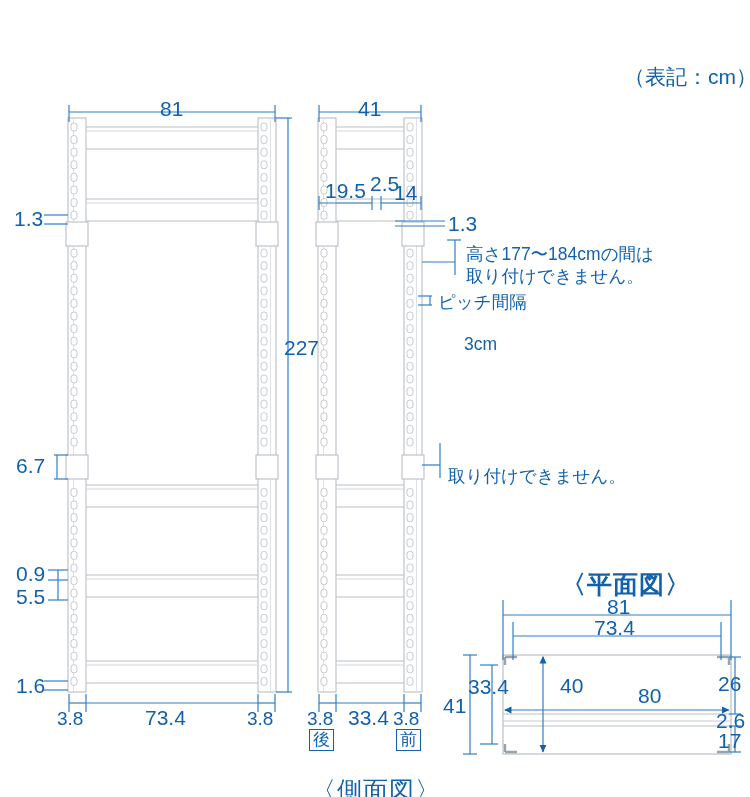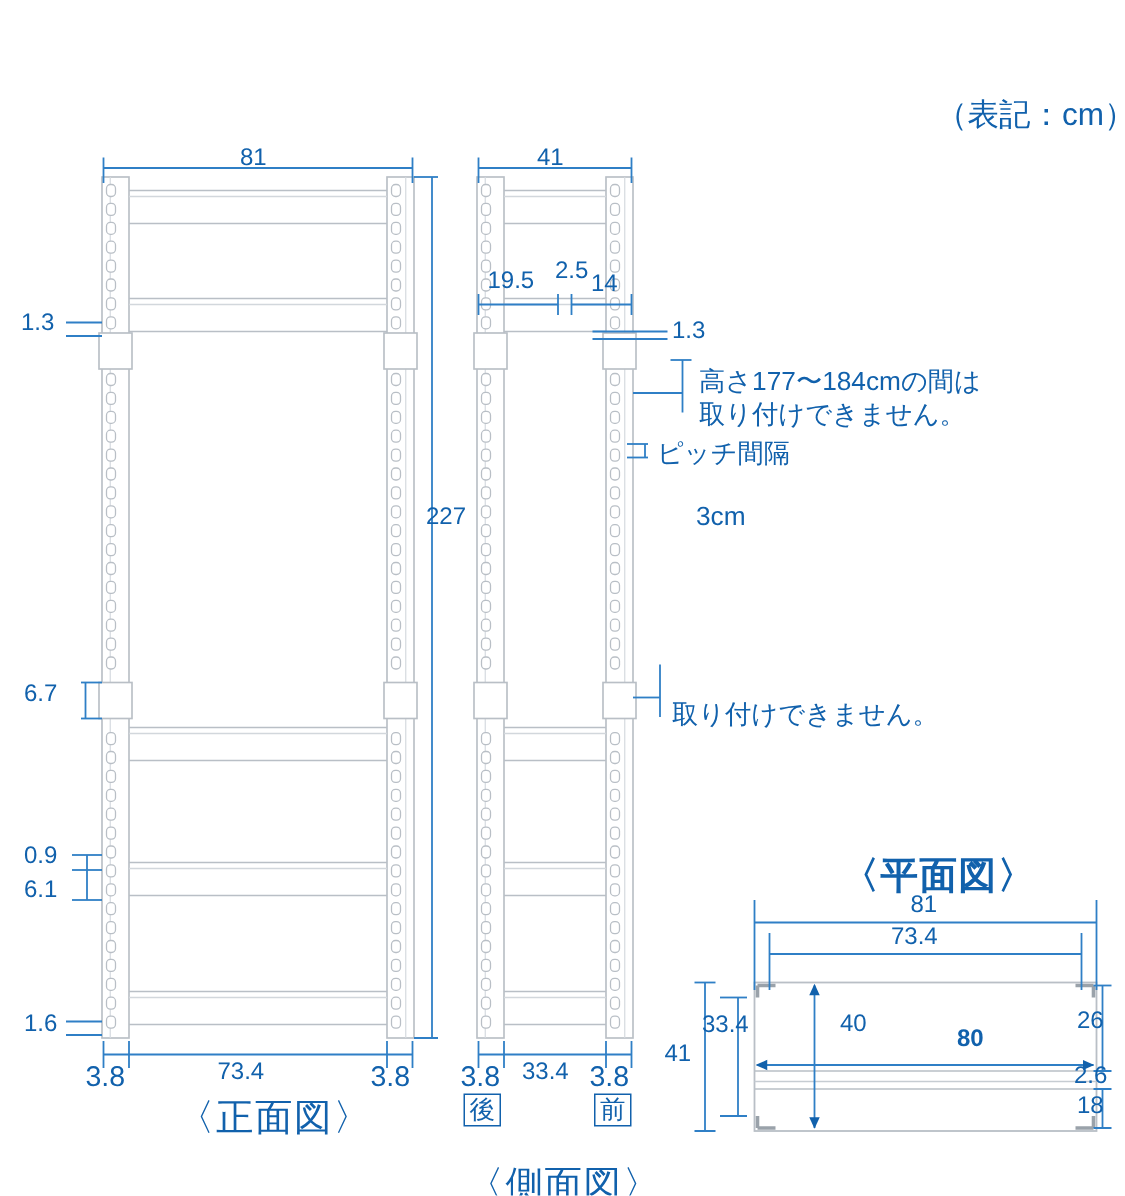--- a/index.html
+++ b/index.html
@@ -4,21 +4,21 @@
 <style>
   html,body{margin:0;padding:0;background:#ffffff;}
   body{
     width:750px;height:797px;position:relative;overflow:hidden;
     font-family:"Liberation Sans","DejaVu Sans",sans-serif;
     color:#1161ac;
   }
   #stage{position:absolute;left:0;top:0;width:750px;height:797px;}
   svg{position:absolute;left:0;top:0;width:750px;height:797px;}
   .txt{position:absolute;color:#1161ac;white-space:nowrap;line-height:1;}
-  .dim{font-size:16px;letter-spacing:0px;}
+  .dim{font-size:21px;letter-spacing:0px;}
   .dim-sm{font-size:19px;}
   .note{font-size:17.5px;line-height:1.32;}
   .cap{font-size:25px;letter-spacing:1px;}
   .unit{font-size:21px;}
   .boxed{font-size:17px;border:1.5px solid #1161ac;padding:1px 3px 2px 3px;line-height:1;}
 </style>
 </head>
 <body>
 
 <div id="stage">
@@ -393,26 +393,25 @@
     </g>
   </svg>
 
   <div class="txt unit" style="left:624px;top:66px;">（表記：cm）</div>
 
   <div class="txt dim" style="left:160px;top:98px;">81</div>
   <div class="txt dim" style="left:284px;top:337px;">227</div>
   <div class="txt dim" style="left:14px;top:208px;">1.3</div>
   <div class="txt dim" style="left:16px;top:455px;">6.7</div>
   <div class="txt dim" style="left:16px;top:563px;">0.9</div>
-  <div class="txt dim" style="left:16px;top:586px;">6.1</div>
+  <div class="txt dim" style="left:16px;top:586px;">5.5</div>
   <div class="txt dim" style="left:16px;top:675px;">1.6</div>
   <div class="txt dim-sm" style="left:57px;top:709px;">3.8</div>
   <div class="txt dim" style="left:145px;top:707px;">73.4</div>
   <div class="txt dim-sm" style="left:247px;top:709px;">3.8</div>
-  <div class="txt cap" style="left:118px;top:733px;">〈正面図〉</div>
 
   <div class="txt dim" style="left:358px;top:98px;">41</div>
   <div class="txt dim" style="left:325px;top:180px;">19.5</div>
   <div class="txt dim" style="left:370px;top:173px;">2.5</div>
   <div class="txt dim" style="left:394px;top:182px;">14</div>
   <div class="txt dim" style="left:448px;top:213px;">1.3</div>
   <div class="txt dim-sm" style="left:307px;top:709px;">3.8</div>
   <div class="txt dim" style="left:348px;top:707px;">33.4</div>
   <div class="txt dim-sm" style="left:393px;top:709px;">3.8</div>
   <div class="txt boxed" style="left:309px;top:729px;">後</div>
@@ -424,18 +423,18 @@
   <div class="txt note" style="left:438px;top:291px;">ピッチ間隔</div>
   <div class="txt note" style="left:464px;top:313px;margin-top:20px;">3cm</div>
   <div class="txt note" style="left:448px;top:465px;">取り付けできません。</div>
 
   <div class="txt cap" style="left:561px;top:572px;font-weight:bold;">〈平面図〉</div>
   <div class="txt dim" style="left:607px;top:596px;">81</div>
   <div class="txt dim" style="left:594px;top:617px;">73.4</div>
   <div class="txt dim" style="left:443px;top:695px;">41</div>
   <div class="txt dim" style="left:468px;top:676px;">33.4</div>
   <div class="txt dim" style="left:560px;top:675px;">40</div>
-  <div class="txt dim" style="left:638px;top:685px;font-weight:bold;">80</div>
+  <div class="txt dim" style="left:638px;top:685px;">80</div>
   <div class="txt dim" style="left:718px;top:673px;">26</div>
   <div class="txt dim" style="left:716px;top:710px;">2.6</div>
-  <div class="txt dim" style="left:718px;top:730px;">18</div>
+  <div class="txt dim" style="left:718px;top:730px;">17</div>
 
 </div>
 
 </body></html>

